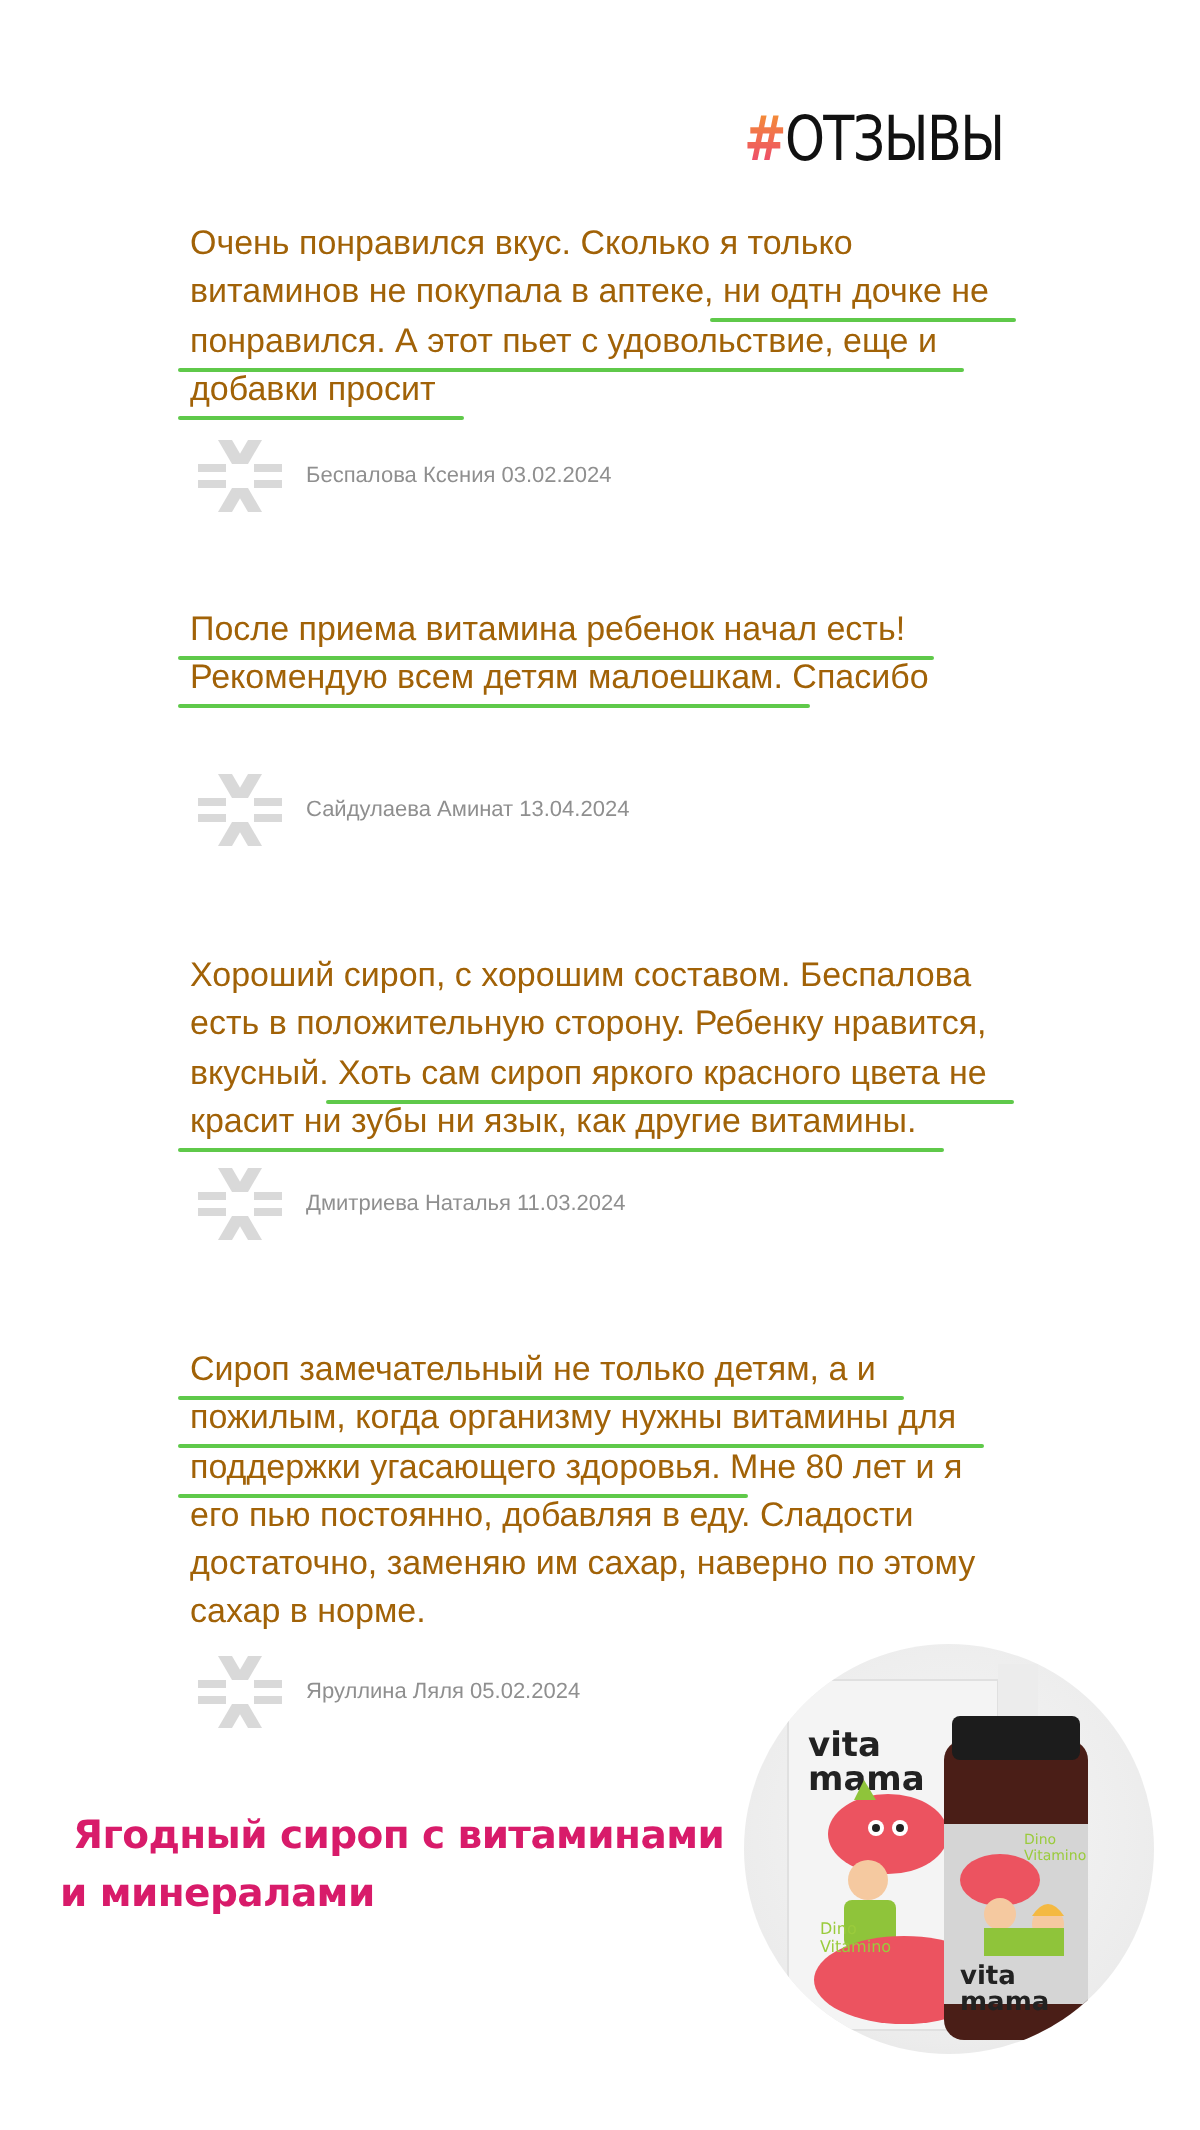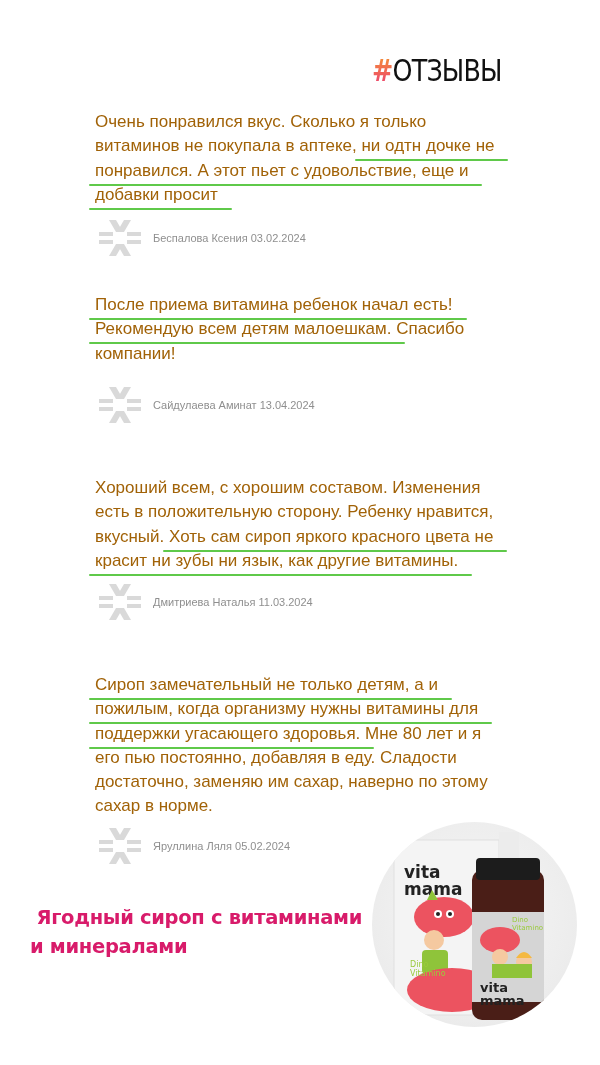--- a/index.html
+++ b/index.html
@@ -70,43 +70,42 @@
       <polygon points="34,38 27,38 20,26 27,26"></polygon>
       <rect x="2" y="14" width="14" height="4"></rect>
       <rect x="2" y="22" width="14" height="4"></rect>
       <rect x="30" y="14" width="14" height="4"></rect>
       <rect x="30" y="22" width="14" height="4"></rect>
     </g>
   </svg>
   <span class="name">Беспалова Ксения 03.02.2024</span>
 </div>
 
-<div class="review" style="top:293px">
+<div class="review" style="top:303px">
   <span class="line"><span class="hl">После приема витамина ребенок начал есть!</span></span>
   <span class="line"><span class="hl">Рекомендую всем детям малоешкам.</span><span> Спасибо</span></span>
-  <span class="line"><span>компании!</span></span>
 </div>
 <div class="author" style="top:385px">
   <svg class="logo" viewBox="0 0 46 40">
     <g fill="#d9d9d9">
       <polygon points="12,2 19,2 26,14 19,14"></polygon>
       <polygon points="34,2 27,2 20,14 27,14"></polygon>
       <polygon points="12,38 19,38 26,26 19,26"></polygon>
       <polygon points="34,38 27,38 20,26 27,26"></polygon>
       <rect x="2" y="14" width="14" height="4"></rect>
       <rect x="2" y="22" width="14" height="4"></rect>
       <rect x="30" y="14" width="14" height="4"></rect>
       <rect x="30" y="22" width="14" height="4"></rect>
     </g>
   </svg>
   <span class="name">Сайдулаева Аминат 13.04.2024</span>
 </div>
 
 <div class="review" style="top:476px">
-  <span class="line"><span>Хороший всем, с хорошим составом. Изменения</span></span>
+  <span class="line"><span>Хороший сироп, с хорошим составом. Беспалова</span></span>
   <span class="line"><span>есть в положительную сторону. Ребенку нравится,</span></span>
   <span class="line"><span>вкусный. </span><span class="hl">Хоть сам сироп яркого красного цвета не</span></span>
   <span class="line"><span class="hl">красит ни зубы ни язык, как другие витамины.</span></span>
 </div>
 <div class="author" style="top:582px">
   <svg class="logo" viewBox="0 0 46 40">
     <g fill="#d9d9d9">
       <polygon points="12,2 19,2 26,14 19,14"></polygon>
       <polygon points="34,2 27,2 20,14 27,14"></polygon>
       <polygon points="12,38 19,38 26,26 19,26"></polygon>

